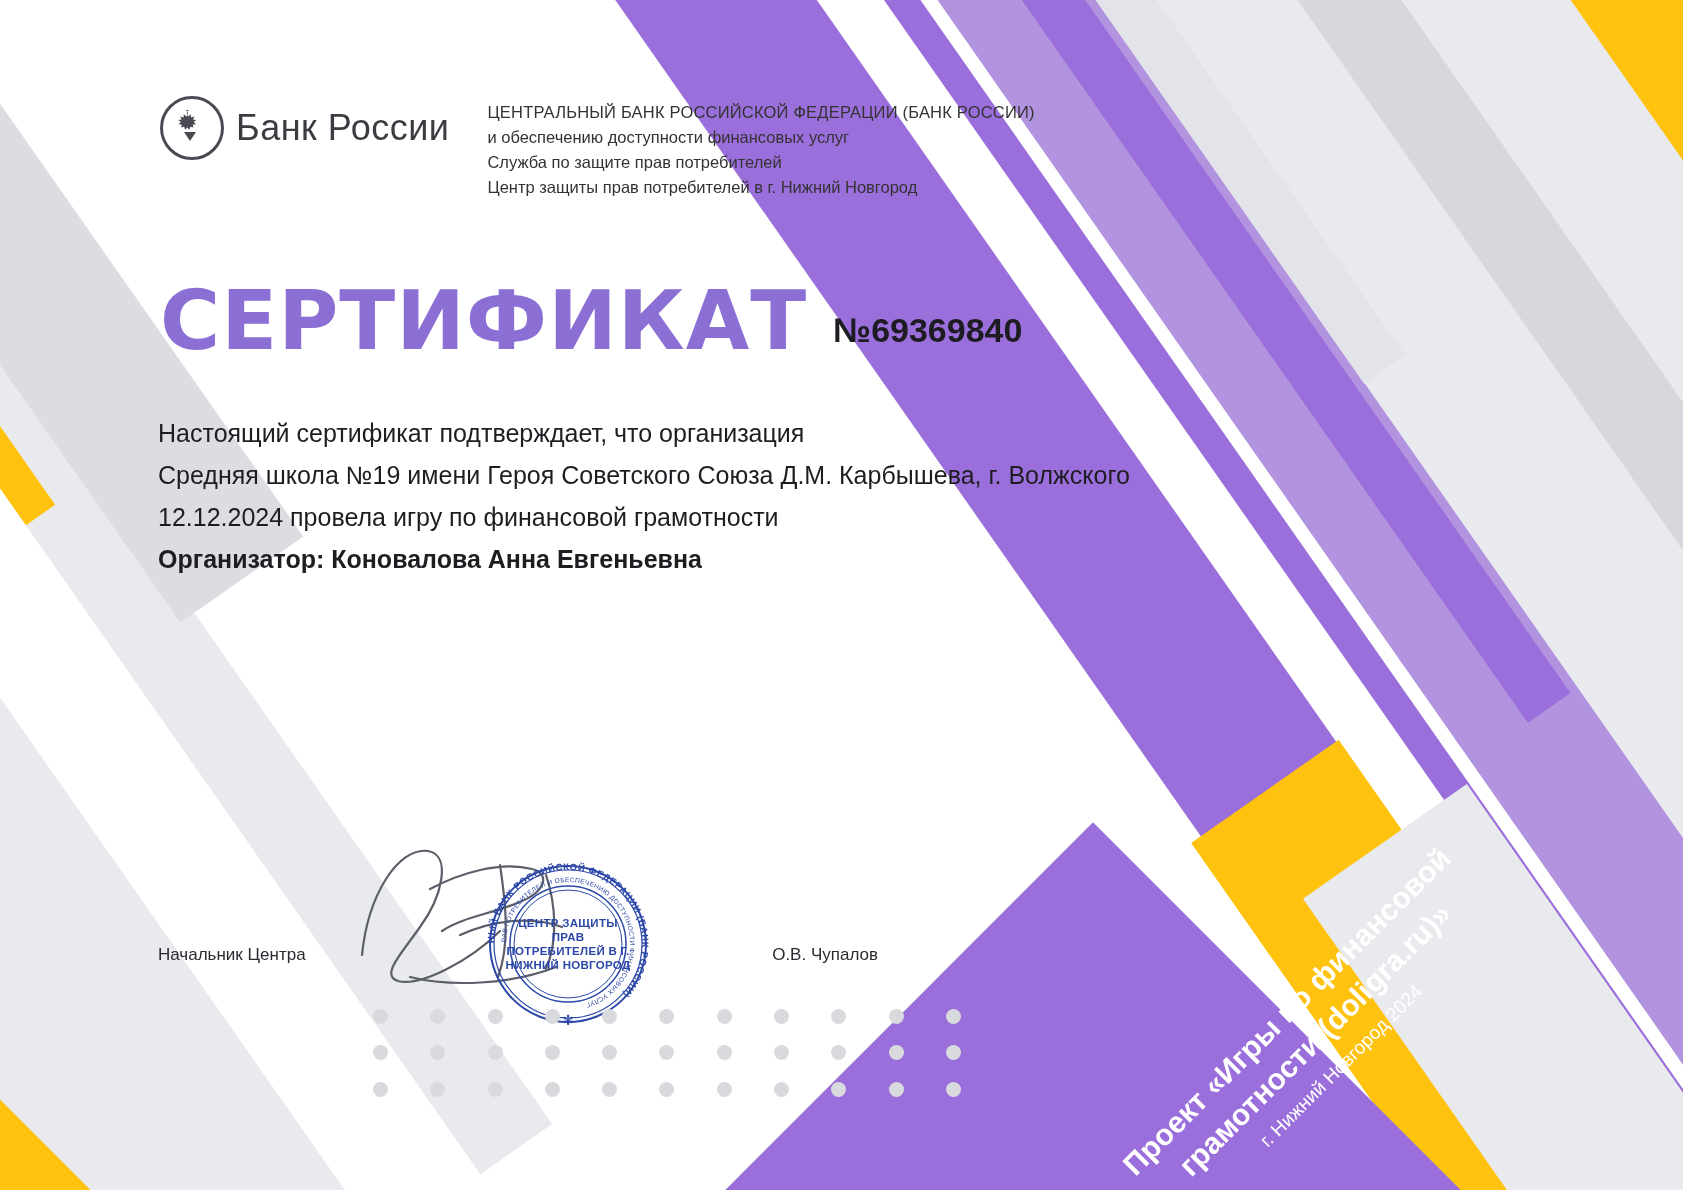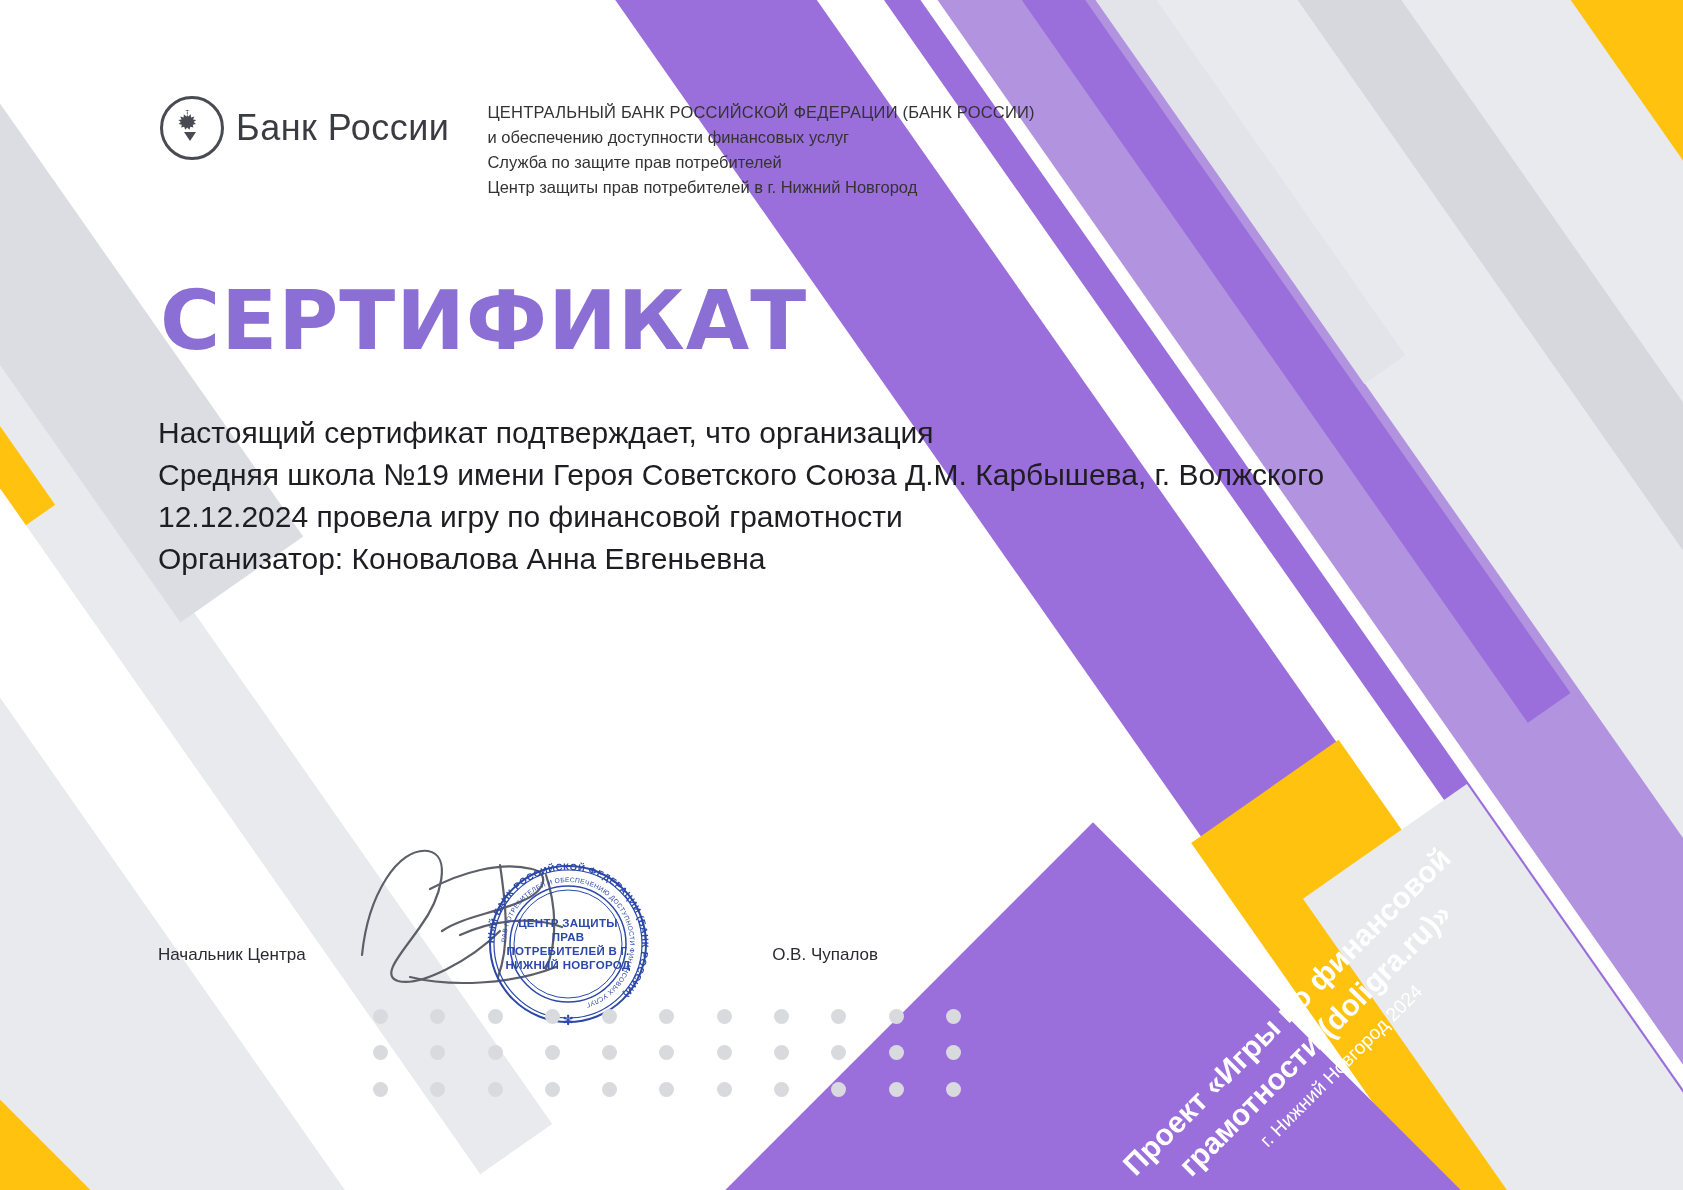--- a/index.html
+++ b/index.html
@@ -228,25 +228,25 @@
     padding-bottom: 12px;
     white-space: nowrap;
   }
 
   
   .body-text {
     position: absolute;
     top: 412px;
     left: 158px;
     width: 1200px;
-    font-size: 30px;
+    font-size: 25px;
     line-height: 42px;
     color: #1d1d22;
   }
-  .body-text .bold { font-weight: normal; }
+  .body-text .bold { font-weight: bold; }
 
   
   .sign-row {
     position: absolute;
     bottom: 225px;
     left: 158px;
     width: 720px;
     display: flex;
     align-items: center;
     justify-content: space-between;
@@ -368,20 +368,21 @@
     <div class="org-lines">
       <div>ЦЕНТРАЛЬНЫЙ БАНК РОССИЙСКОЙ ФЕДЕРАЦИИ (БАНК РОССИИ)</div>
       <div>и обеспечению доступности финансовых услуг</div>
       <div>Служба по защите прав потребителей</div>
       <div>Центр защиты прав потребителей в г. Нижний Новгород</div>
     </div>
   </div>
 
   <div class="title-row">
     <div class="title">СЕРТИФИКАТ</div>
+    <div class="title-number">№69369840</div>
   </div>
 
   <div class="body-text">
     <div>Настоящий сертификат подтверждает, что организация</div>
     <div> Средняя школа №19 имени Героя Советского Союза Д.М. Карбышева, г. Волжского</div>
     <div> 12.12.2024 провела игру по финансовой грамотности</div>
     <div class="bold">Организатор: Коновалова Анна Евгеньевна</div>
   </div>
 
   <div class="sign-row">

